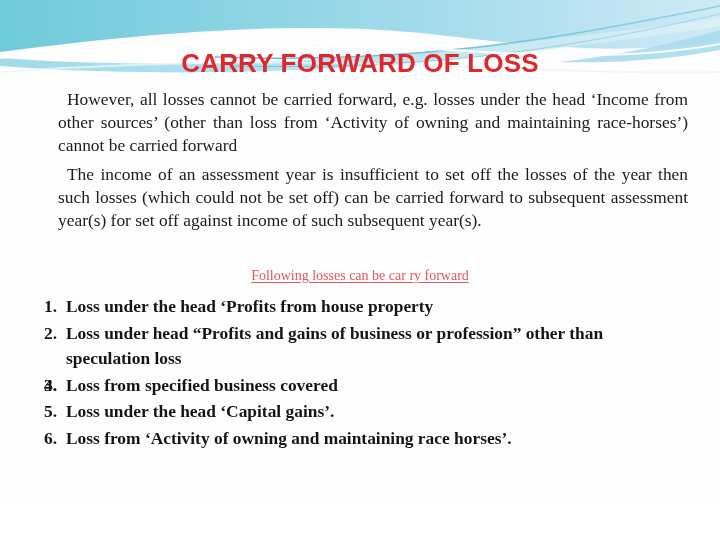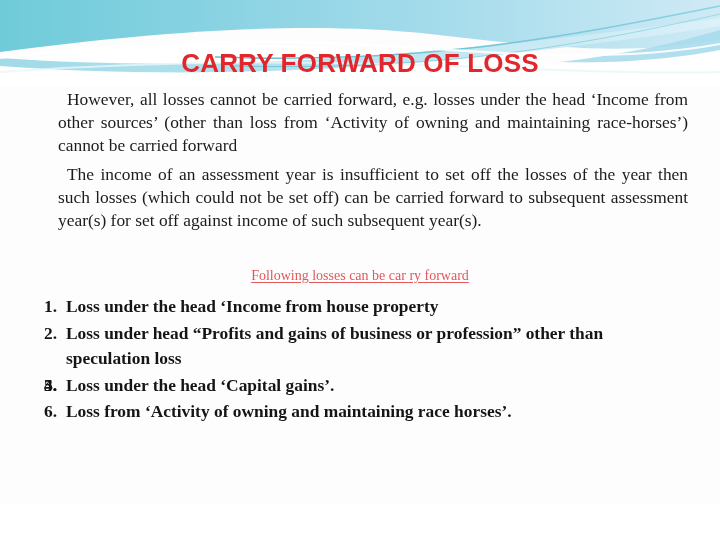--- a/index.html
+++ b/index.html
@@ -161,31 +161,32 @@
   <div class="body-block">
     <p class="para">However, all losses cannot be carried forward, e.g. losses under the head ‘Income from other sources’ (other than loss from ‘Activity of owning and maintaining race-horses’) cannot be carried forward</p>
     <p class="para">The income of an assessment year is insufficient to set off the losses of the year then such losses (which could not be set off) can be carried forward to subsequent assessment year(s) for set off against income of such subsequent year(s).</p>
   </div>
 
   <div class="sub-heading">Following losses can be car ry  forward</div>
 
   <ul class="loss-list">
     <li class="loss-item">
       <span class="num">1.</span>
-      <span>Loss under the head ‘Income from house property</span>
+      <span>Loss under the head ‘Profits from house property</span>
     </li>
     <li class="loss-item">
       <span class="num">2.</span>
       <span>Loss under head “Profits and gains of business or profession” other than speculation loss</span>
     </li>
     <li class="loss-item">
       <span class="num">3.</span>
     </li>
     <li class="loss-item">
       <span class="num">4.</span>
+      <span>Loss from specified business covered</span>
     </li>
     <li class="loss-item">
       <span class="num">5.</span>
       <span>Loss under the head ‘Capital gains’.</span>
     </li>
     <li class="loss-item">
       <span class="num">6.</span>
       <span>Loss from ‘Activity of owning and maintaining race horses’.</span>
     </li>
   </ul>

